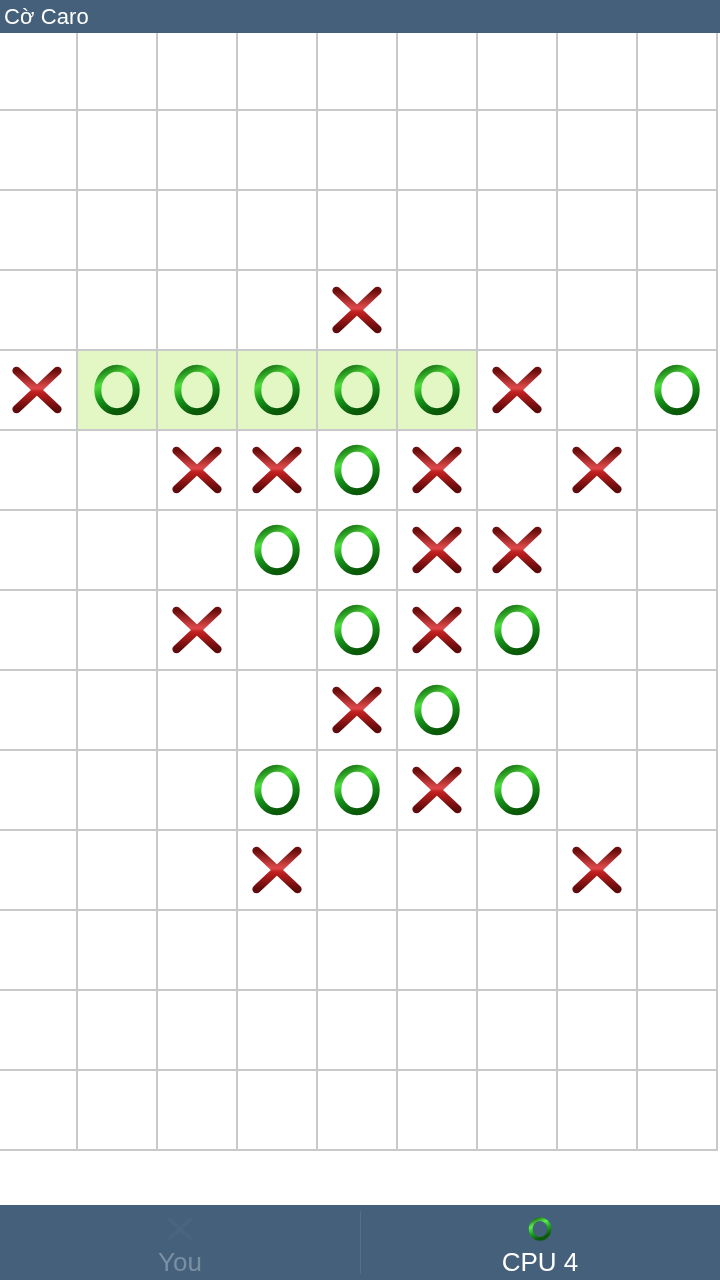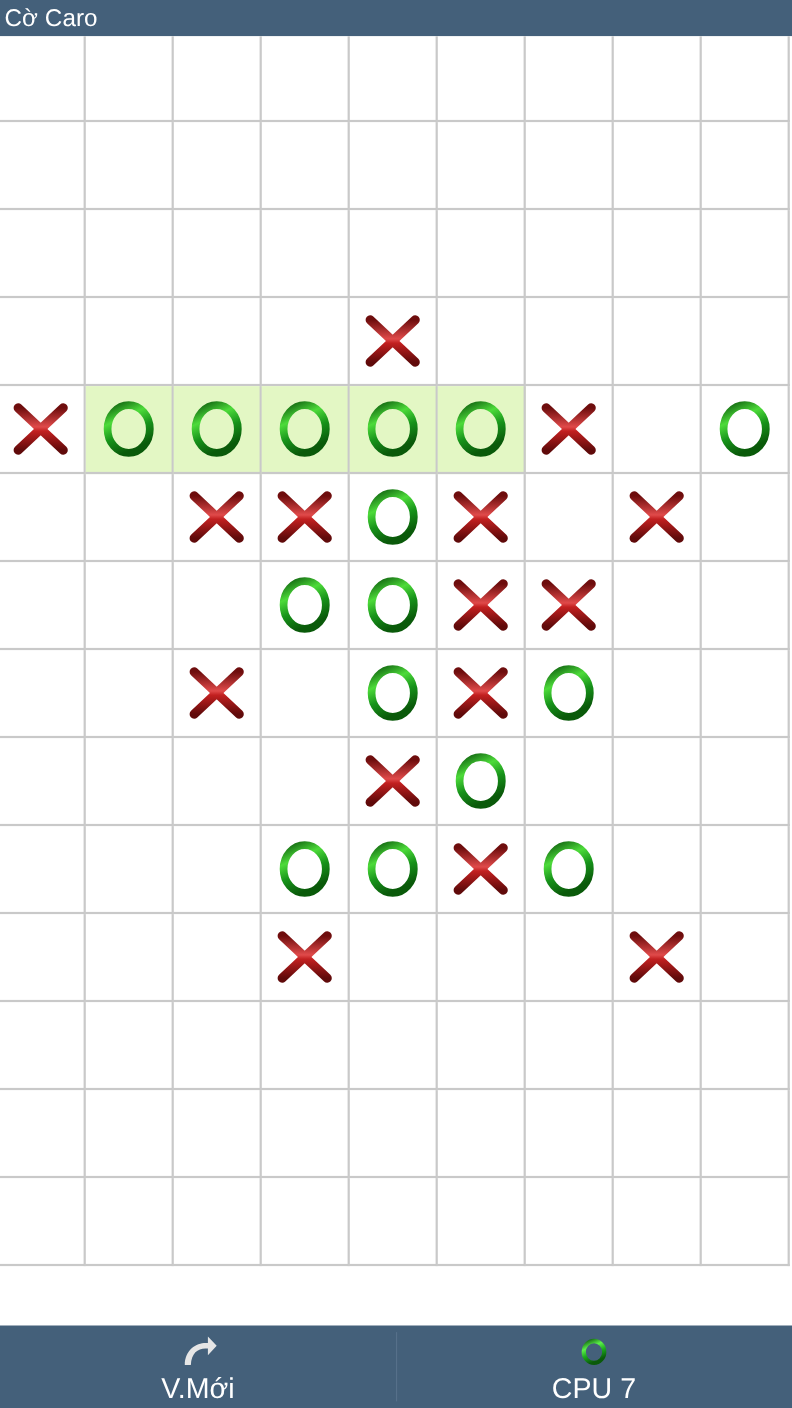--- a/index.html
+++ b/index.html
@@ -680,39 +680,42 @@
         <div class="cell" style="left: 238px; top: 1038px;"></div>
         <div class="cell" style="left: 318px; top: 1038px;"></div>
         <div class="cell" style="left: 398px; top: 1038px;"></div>
         <div class="cell" style="left: 478px; top: 1038px;"></div>
         <div class="cell" style="left: 558px; top: 1038px;"></div>
         <div class="cell" style="left: 638px; top: 1038px;"></div>
       </div>
   </div>
 
   <div class="toolbar" id="toolbar">
-      <div class="tb-item">
+      <div class="tb-item disabled">
         <span class="tb-icon">
-          <svg width="36" height="30" viewBox="0 0 36 30">
-            <path d="M6 27 C6 12 18 6 27 7 L27 1 L35 9.5 L27 18 L27 12 C19 11 12 15 11.5 27 Z" fill="#e6e6e6"></path>
+          <svg width="32" height="32" viewBox="0 0 100 100">
+            <g stroke="#4e6a83" stroke-width="13" stroke-linecap="round">
+              <line x1="18" y1="20" x2="82" y2="80"></line>
+              <line x1="82" y1="20" x2="18" y2="80"></line>
+            </g>
           </svg>
         </span>
-        <span class="tb-label">V.Mới</span>
+        <span class="tb-label">You</span>
       </div>
       <div class="tb-item">
         <span class="tb-icon">
           <svg width="30" height="30" viewBox="0 0 100 100">
             <defs>
               <linearGradient id="tog" x1="0" y1="0" x2="0.4" y2="1">
                 <stop offset="0%" stop-color="#0e5e0e"></stop>
                 <stop offset="35%" stop-color="#5cf04a"></stop>
                 <stop offset="65%" stop-color="#1ba81e"></stop>
                 <stop offset="100%" stop-color="#0a5a0a"></stop>
               </linearGradient>
             </defs>
             <ellipse cx="50" cy="50" rx="31" ry="33" fill="none" stroke="url(#tog)" stroke-width="13"></ellipse>
           </svg>
         </span>
-        <span class="tb-label">CPU 7</span>
+        <span class="tb-label">CPU 4</span>
       </div>
     </div>
 
 </div>
 
 </body></html>

